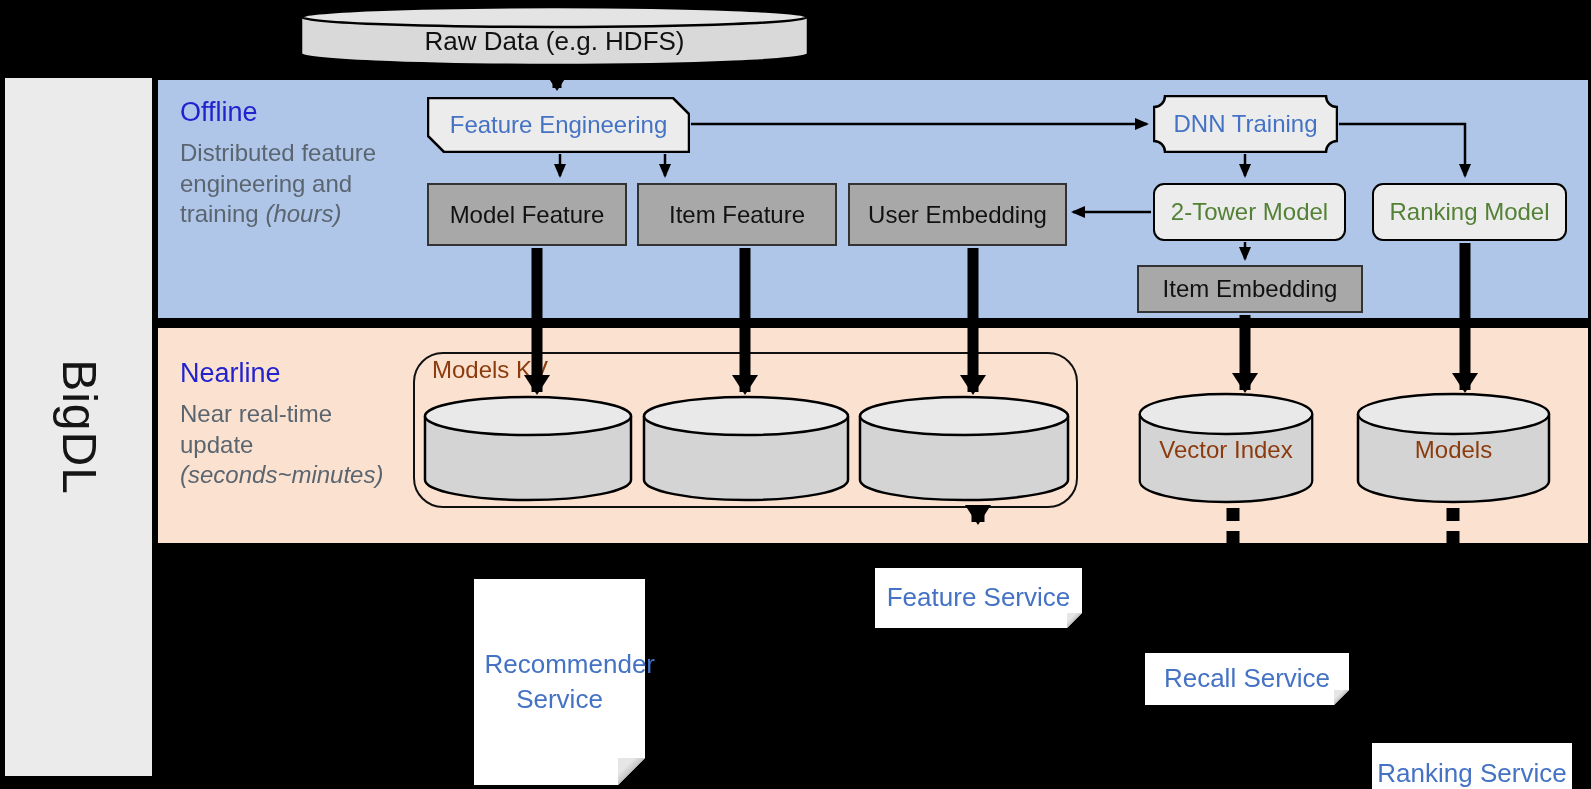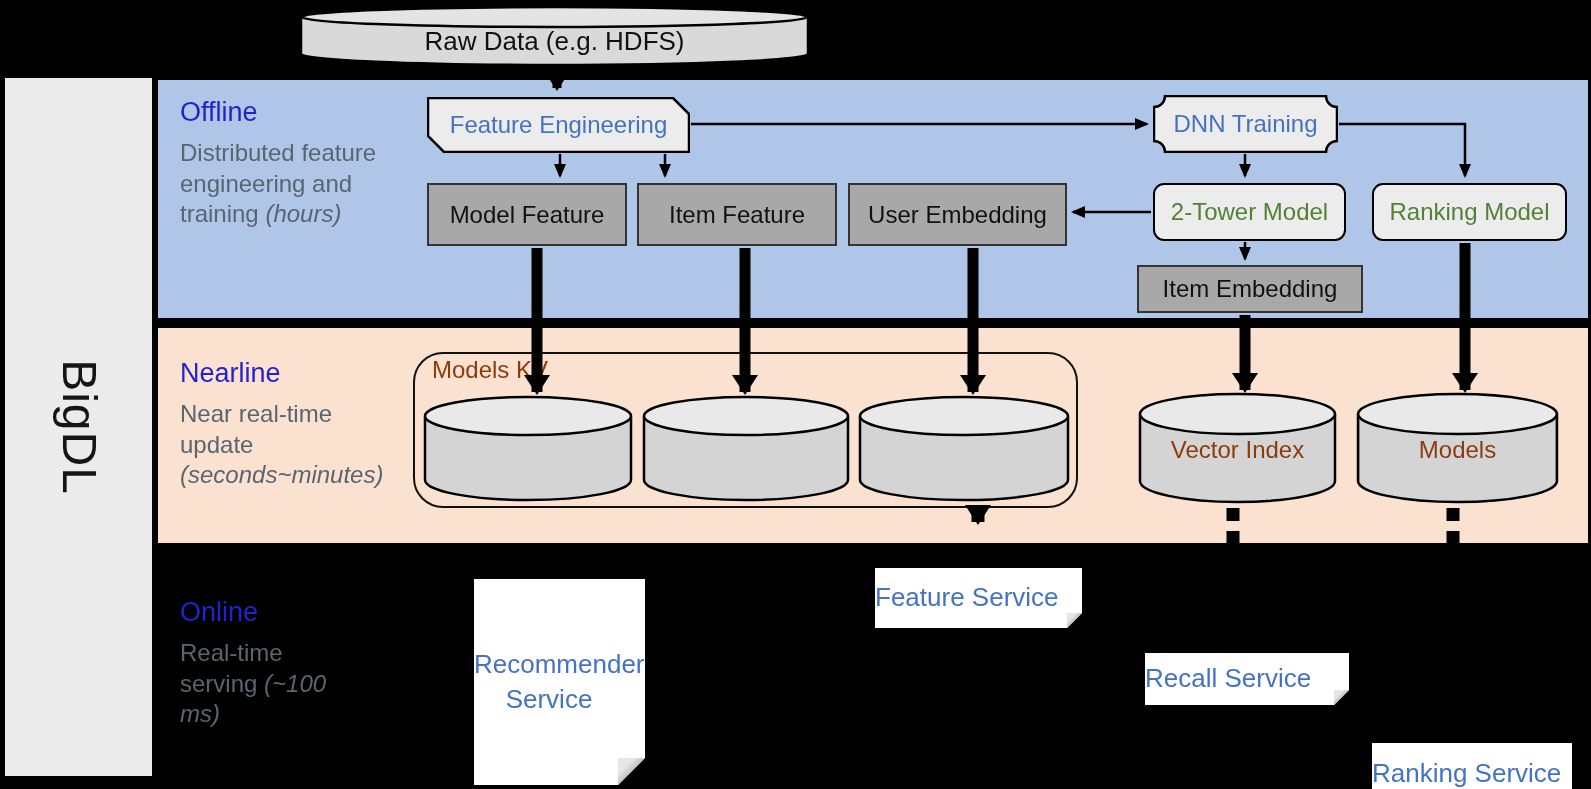--- a/index.html
+++ b/index.html
@@ -44,21 +44,21 @@
 
   .redis-box{position:absolute;left:413px;top:352px;width:665px;height:156px;
     border:2.5px solid #111;border-radius:30px;box-sizing:border-box;z-index:3;}
   .redis-label{position:absolute;left:432px;top:356px;font-size:24px;color:var(--node-brown);z-index:4;}
 
   .cyl{position:absolute;z-index:4;}
   .cyl .lbl{position:absolute;left:0;right:0;top:52%;transform:translateY(-50%);
     text-align:center;font-size:24px;color:var(--node-brown);z-index:2;}
 
   .doc{position:absolute;background:#fff;z-index:4;display:flex;align-items:center;
-    justify-content:flex-start;text-align:center;font-size:26px;color:var(--node-blue);}
+    justify-content:center;text-align:center;font-size:26px;color:var(--node-blue);}
   .doc::before{content:"";position:absolute;right:0;bottom:0;width:15px;height:15px;
     background:#000;clip-path:polygon(100% 0,100% 100%,0 100%);}
   .doc::after{content:"";position:absolute;right:0;bottom:0;width:15px;height:15px;
     background:linear-gradient(315deg,#7d7d7d 10%,#e6e6e6 70%);clip-path:polygon(0 0,100% 0,0 100%);}
   .doc.big::before,.doc.big::after{width:27px;height:27px;}
   .doc .lbl{line-height:1.35;}
 
   .arrows{position:absolute;inset:0;z-index:6;pointer-events:none;}
 </style>
 </head>
@@ -80,27 +80,20 @@
       <i>(hours)</i>
     </div>
   </div>
   <div class="band-text" style="left:180px;top:358px;width:220px;">
     <div class="band-title">Nearline</div>
     <div class="band-desc">
       <span>Near real-time update</span>
       <i>(seconds~minutes)</i>
     </div>
   </div>
-  <div class="band-text" style="left:180px;top:597px;width:150px;">
-    <div class="band-title">Online</div>
-    <div class="band-desc">
-      <span>Real-time serving</span>
-      <i>(~100 ms)</i>
-    </div>
-  </div>
 
   <div class="cyl" style="left:299px;top:5px;width:511px;height:62px;">
     <svg class="shape-svg" viewBox="0 0 511 62" preserveAspectRatio="none">
       <path d="M2,12 L2,49 A253,11 0 0 0 509,49 L509,12" fill="#D9D9D9" stroke="#000" stroke-width="2.5"></path>
       <ellipse cx="255.5" cy="12" rx="253" ry="10" fill="#E4E4E4" stroke="#000" stroke-width="2.5"></ellipse>
     </svg>
     <span class="lbl" style="color:#111;font-size:26px;top:58%;">Raw Data (e.g. HDFS)</span>
   </div>
 
   <div class="node" style="left:1153px;top:95px;width:185px;height:58px;">
@@ -153,28 +146,28 @@
       <ellipse cx="104" cy="21" rx="102" ry="19" fill="#E9E9E9" stroke="#000" stroke-width="2.5"></ellipse>
     </svg>
   </div>
   <div class="cyl" style="left:858px;top:395px;width:212px;height:107px;">
     <svg class="shape-svg" viewBox="0 0 212 107" preserveAspectRatio="none">
       <path d="M2,21 L2,85 A104,20 0 0 0 210,85 L210,21" fill="#D4D4D4" stroke="#000" stroke-width="2.5"></path>
       <ellipse cx="106" cy="21" rx="104" ry="19" fill="#E9E9E9" stroke="#000" stroke-width="2.5"></ellipse>
     </svg>
   </div>
 
-  <div class="cyl" style="left:1138px;top:392px;width:199px;height:112px;">
+  <div class="cyl" style="left:1138px;top:392px;width:176px;height:112px;">
     <svg class="shape-svg" viewBox="0 0 199 112" preserveAspectRatio="none">
       <path d="M2,22 L2,89 A97.5,21 0 0 0 197,89 L197,22" fill="#D4D4D4" stroke="#000" stroke-width="2.5"></path>
       <ellipse cx="99.5" cy="22" rx="97.5" ry="20" fill="#E9E9E9" stroke="#000" stroke-width="2.5"></ellipse>
     </svg>
     <span class="lbl">Vector Index</span>
   </div>
-  <div class="cyl" style="left:1356px;top:392px;width:195px;height:112px;padding-left:8px;">
+  <div class="cyl" style="left:1356px;top:392px;width:195px;height:112px;">
     <svg class="shape-svg" viewBox="0 0 195 112" preserveAspectRatio="none">
       <path d="M2,22 L2,89 A95.5,21 0 0 0 193,89 L193,22" fill="#D4D4D4" stroke="#000" stroke-width="2.5"></path>
       <ellipse cx="97.5" cy="22" rx="95.5" ry="20" fill="#E9E9E9" stroke="#000" stroke-width="2.5"></ellipse>
     </svg>
     <span class="lbl">Models</span>
   </div>
 
   <div class="doc" style="left:875px;top:568px;width:207px;height:60px;">
     <span class="lbl">Feature Service</span>
   </div>

